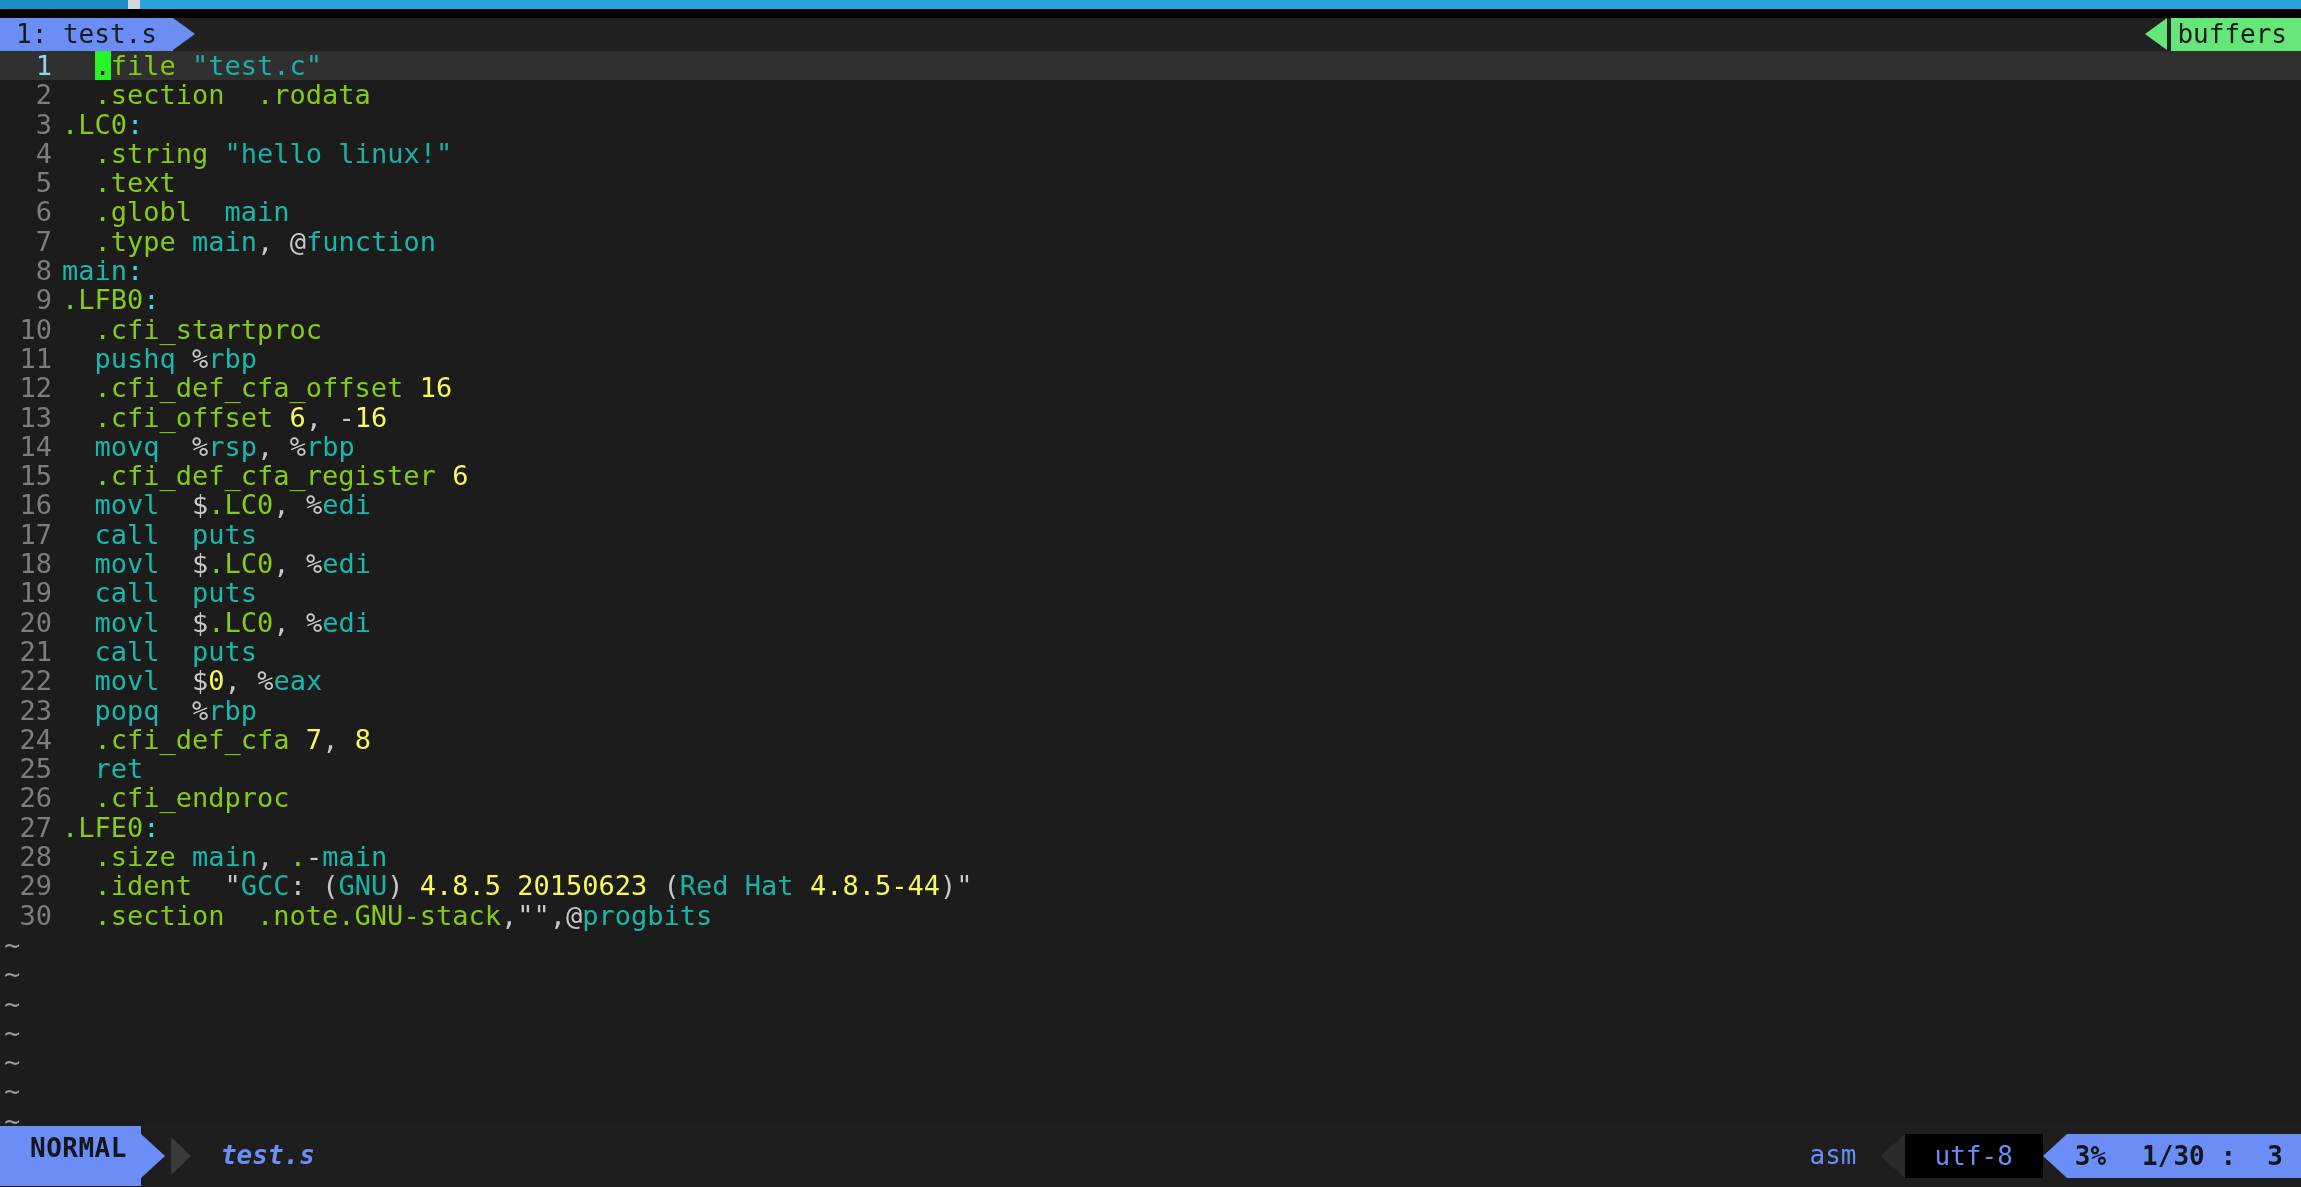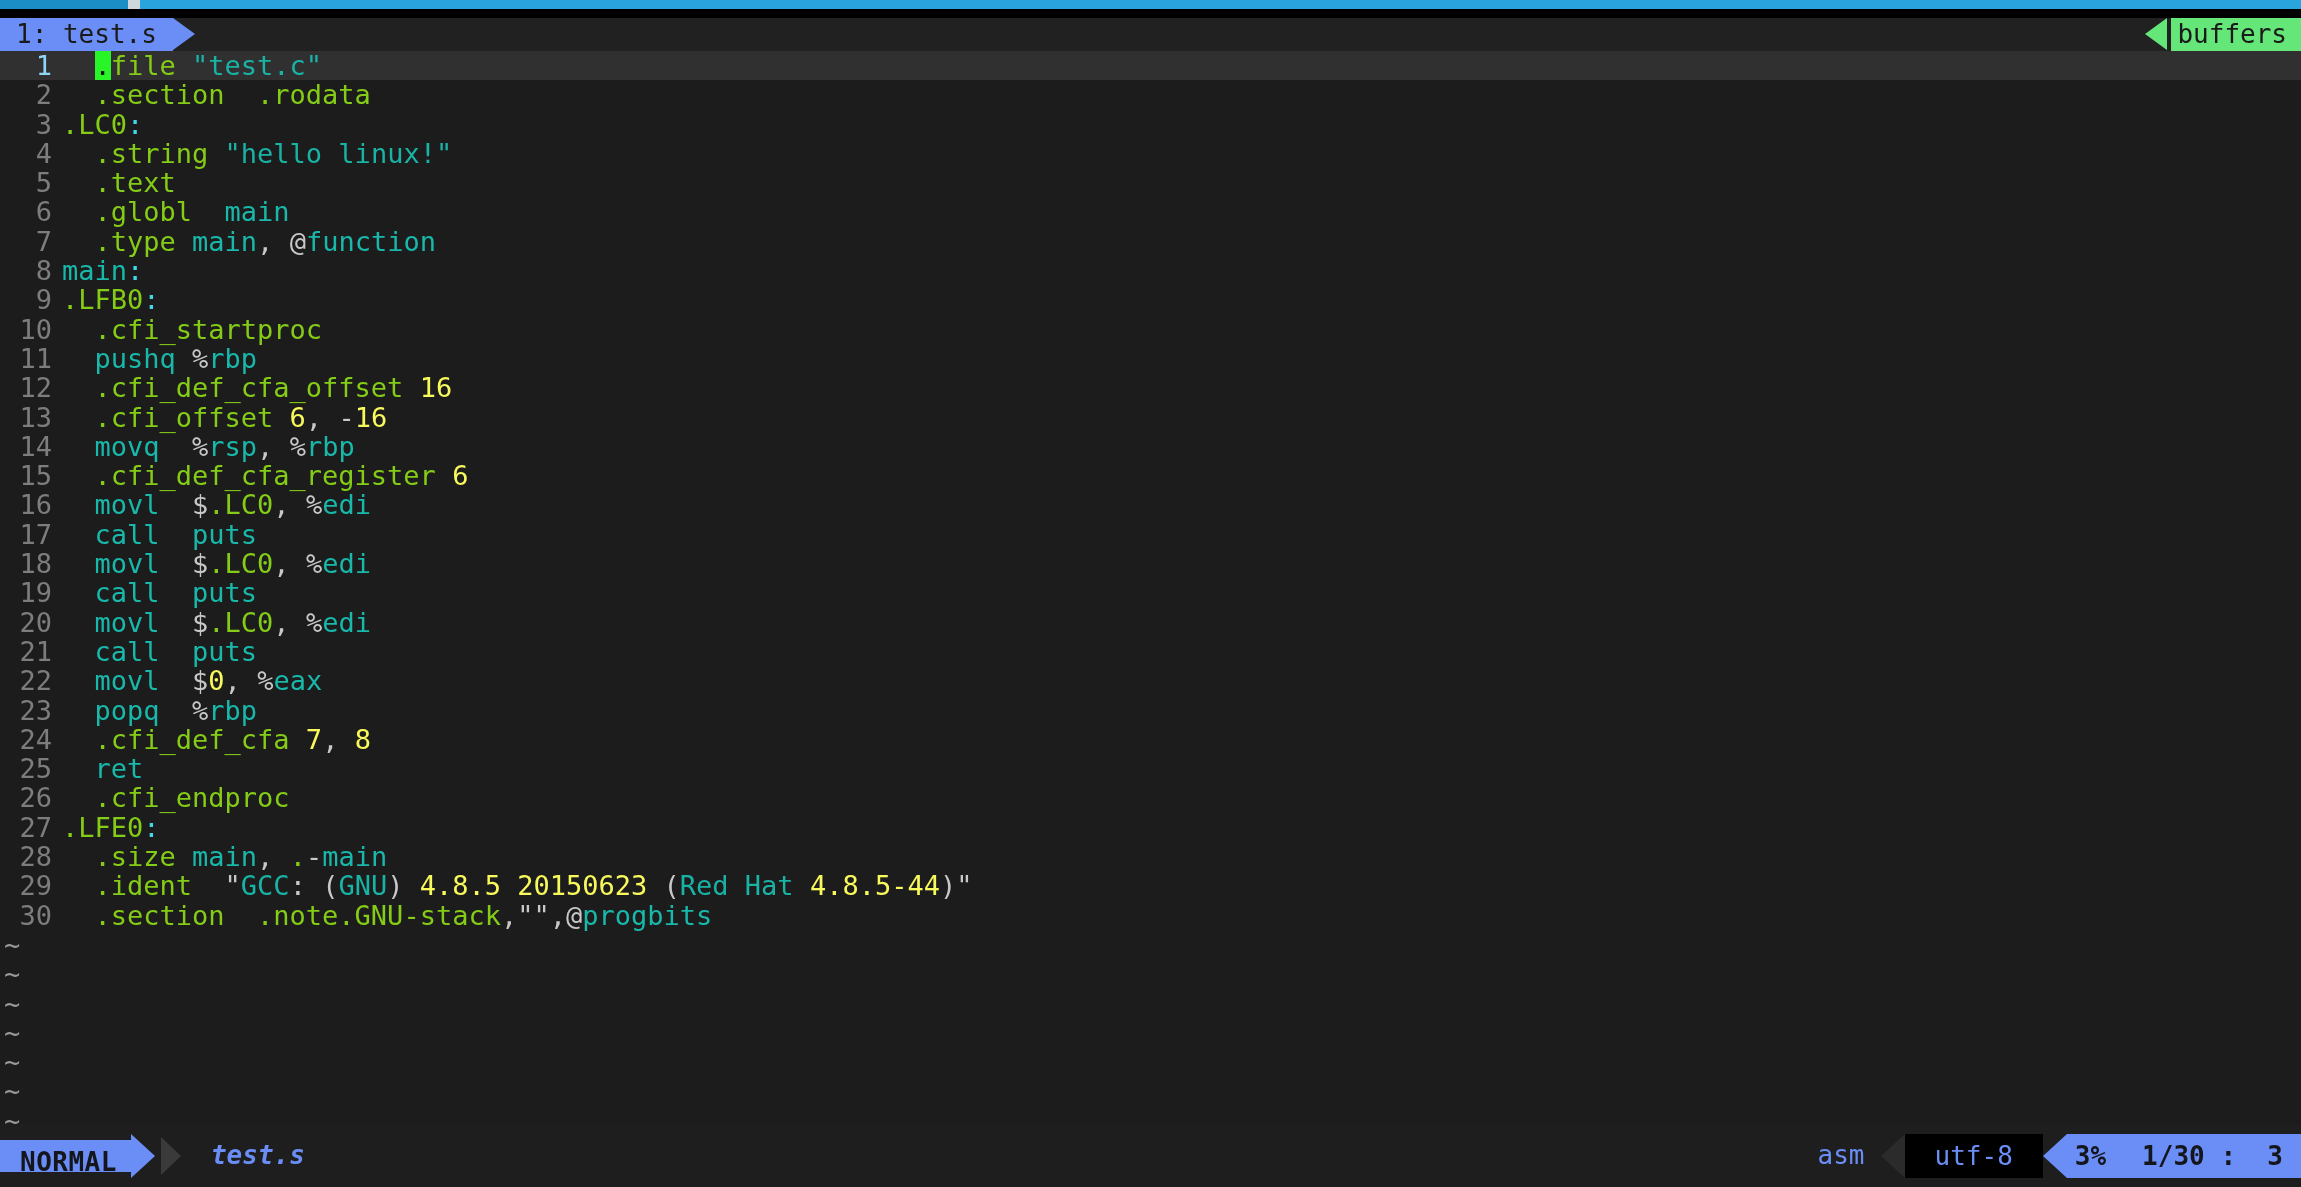--- a/index.html
+++ b/index.html
@@ -131,22 +131,22 @@
     background: #1e1e1e;
     font-size: 26px;
   }
   .sl-left { position: absolute; left: 0; top: 0; height: 63px; display: flex; align-items: center; }
   .sl-right { position: absolute; right: 0; top: 0; height: 63px; display: flex; align-items: center; }
 
   .seg-mode {
     background: #6a8ef5;
     color: #14161c;
     font-weight: bold;
-    height: 32px; line-height: 44px;
-    padding: 0 14px 0 20px;
+    height: 60px; line-height: 44px;
+    padding: 0 14px 0 30px;
     white-space: pre;
     letter-spacing: 0.5px;
   }
   .arrow-r-solid {
     width: 24px; height: 44px; position: relative;
   }
   .arrow-r-solid::before {
     content:""; position:absolute; top:0; left:0;
     width:0;height:0;
     border-top: 22px solid transparent;
@@ -160,21 +160,21 @@
     content:""; position:absolute; top:3px; left:0;
     width:0;height:0;
     border-top: 19px solid transparent;
     border-bottom: 19px solid transparent;
     border-left: 20px solid #3a3a3a;
   }
   .sl-file {
     color: #6a8ef5; font-weight: bold; margin-left: 24px; white-space: pre; font-style: italic;
   }
 
-  .sl-ft { color: #6a8ef5; white-space: pre; margin-right: 16px; }
+  .sl-ft { color: #6a8ef5; white-space: pre; margin-right: 24px; }
   .arrow-l-dark { width: 24px; height: 44px; position: relative; }
   .arrow-l-dark::before {
     content:""; position:absolute; top:0; right:0;
     width:0;height:0;
     border-top: 22px solid transparent;
     border-bottom: 22px solid transparent;
     border-right: 24px solid #2b2b2b;
   }
   .seg-enc {
     background: #000000; color: #6a8ef5;

